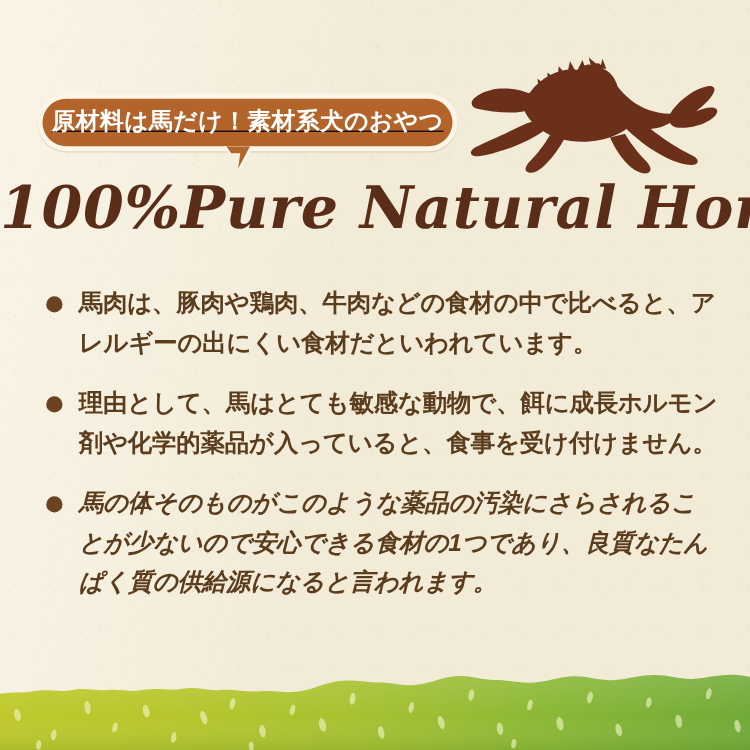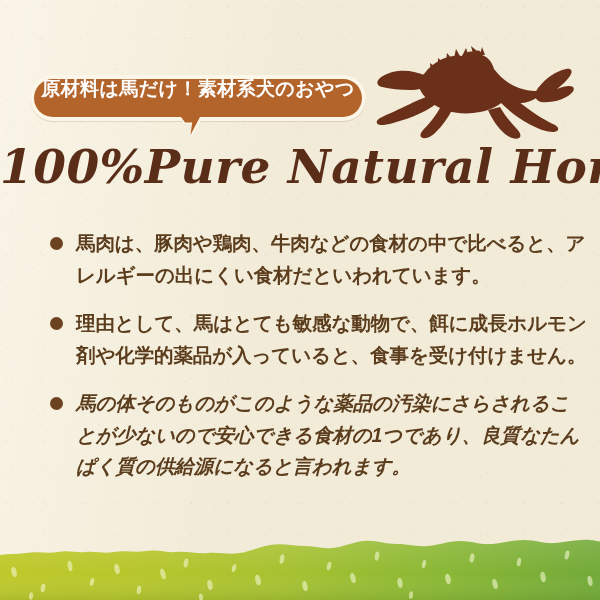--- a/index.html
+++ b/index.html
@@ -46,22 +46,23 @@
   }
   .bubble {
     position: absolute;
     left: 4px;
     top: 4px;
     right: 4px;
     bottom: 4px;
     border-radius: 19px;
     background: #b3642a;
     display: flex;
-    align-items: flex-start;
+    align-items: center;
     justify-content: center;
+    text-decoration: underline;
   }
   .bubble-text {
     color: #ffffff;
     font-size: 19px;
     font-weight: bold;
     letter-spacing: 0.4px;
     white-space: nowrap;
     line-height: 1;
     transform: translateY(-0.5px);
   }
@@ -98,21 +99,21 @@
     font-weight: bold;
     font-size: 47px;
     line-height: 1.08;
     letter-spacing: 0.5px;
     white-space: nowrap;
   }
 
   
   .bullets {
     position: absolute;
-    left: 48px;
+    left: 35px;
     top: 228px;
     width: 540px;
   }
   .bullet-item {
     position: relative;
     padding-left: 28px;
     margin-bottom: 17px;
     color: #5b3d1d;
     font-size: 19.5px;
     font-weight: bold;

